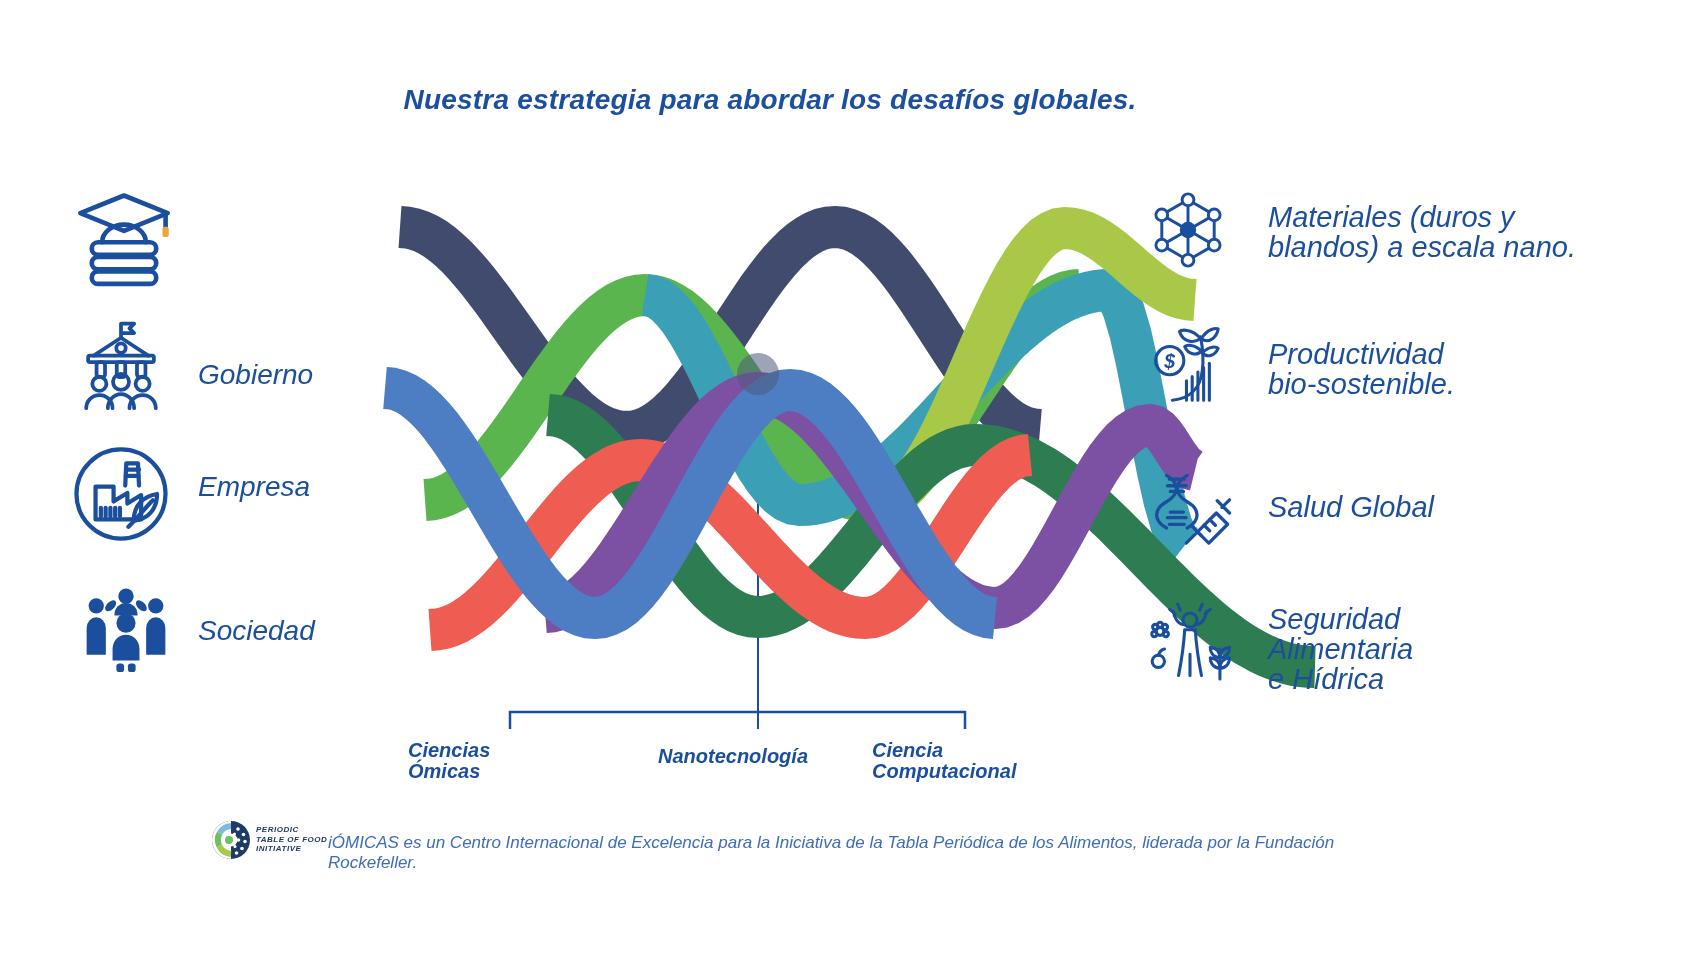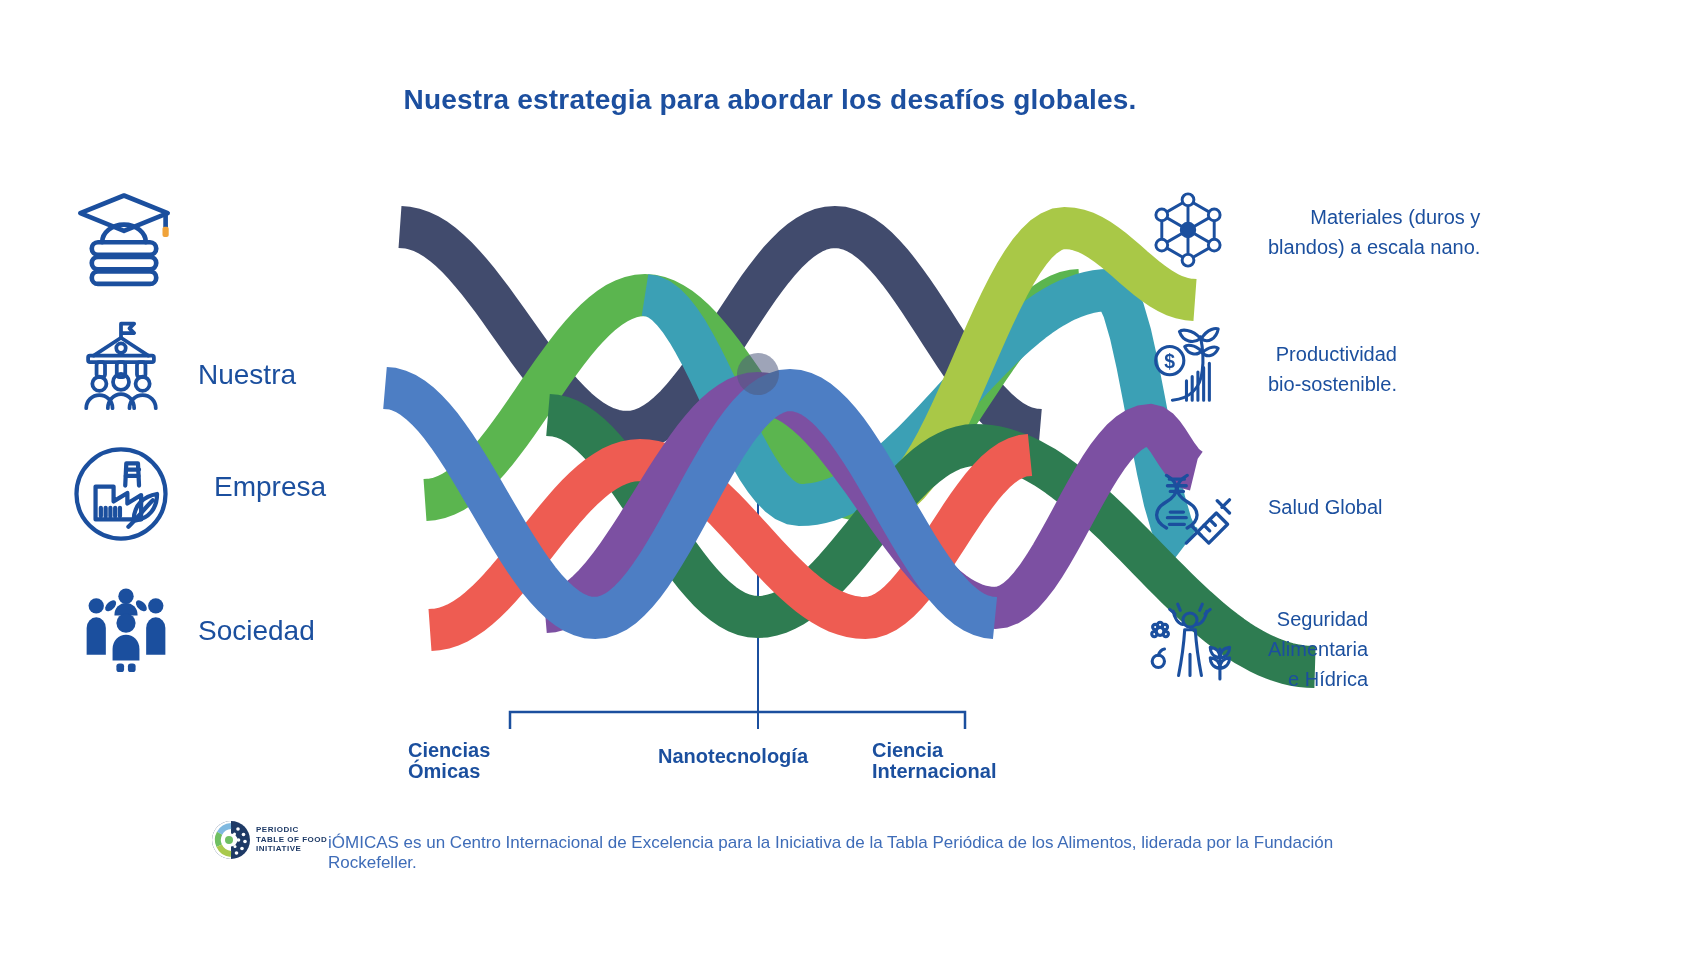--- a/index.html
+++ b/index.html
@@ -1,29 +1,30 @@
 <!DOCTYPE html>
 <html><head>
 <meta charset="utf-8">
 <style>
   html,body{margin:0;padding:0;background:#ffffff;}
   .canvas{
     position:relative;width:1698px;height:963px;background:#fff;overflow:hidden;
     font-family:"Liberation Sans",sans-serif;
+    font-style:italic;
     --accent:#1B4F9E; --tassel:#F0A33A;
   }
   .abs{position:absolute;}
   .title{
     left:280px;top:84px;width:980px;text-align:center;
     font-size:28px;font-weight:bold;color:#1C4F9F;letter-spacing:.2px;
   }
   .icon{color:var(--accent);display:block;}
   .icon svg{display:block;width:100%;height:100%;}
   .stake-label{color:var(--accent);font-size:28px;line-height:35px;}
-  .out-label{color:var(--accent);font-size:20px;line-height:30px;text-align:right;}
+  .out-label{color:var(--accent);font-size:29px;line-height:30px;}
   .axis-label{color:var(--accent);font-size:20px;line-height:21px;font-weight:bold;width:200px;}
   #ribbon-svg{left:0;top:0;}
   .logo-text{color:#1E3A66;font-size:8px;font-weight:bold;line-height:9.5px;letter-spacing:.5px;}
   .footer-text{color:#3E6CB8;font-size:17px;}
 </style>
 </head>
 <body>
 
 <div class="canvas" style="--accent: #1B4F9E; --tassel: #F0A33A;">
 
@@ -56,37 +57,37 @@
         <circle cx="27" cy="70" r="7.5"></circle>
         <circle cx="50" cy="68" r="8.5"></circle>
         <circle cx="73" cy="70" r="7.5"></circle>
         <path d="M13,96 a14,14 0 0 1 28,0"></path>
         <path d="M36,96 a14,15 0 0 1 28,0"></path>
         <path d="M59,96 a14,14 0 0 1 28,0"></path>
       </g>
     </svg>
   </div>
   <div class="abs stake-label" style="left:198px;top:357px;">
-    <div>Nuestra</div>
+    <div>Gobierno</div>
   </div>
 
   <div class="abs icon" style="left:68px;top:441px;width:106px;height:106px;">
     <svg viewBox="0 0 100 100">
       <g fill="none" stroke="currentColor" stroke-width="4" stroke-linejoin="round" stroke-linecap="round">
         <circle cx="50" cy="50" r="42"></circle>
         <path d="M54,42 l1,-21 h11 l1,21"></path>
         <path d="M55,27 h12 M54.5,33 h12"></path>
         <path d="M26,43 V74 H69 V51 L56,59 V49 L43,57 V43 Z"></path>
         <path d="M31,63 v8 M35.5,63 v8 M40,63 v8 M44.5,63 v8 M49,63 v8"></path>
         <path d="M62,75 C62,60 72,52 84,50 C84,64 76,73 64,75 Z"></path>
         <path d="M57,81 C65,73 72,64 80,56"></path>
       </g>
     </svg>
   </div>
-  <div class="abs stake-label" style="left:198px;top:469px;margin-left:16px;">
+  <div class="abs stake-label" style="left:198px;top:469px;">
     <div>Empresa</div>
   </div>
 
   <div class="abs icon" style="left:78px;top:576px;width:96px;height:100px;">
     <svg viewBox="0 0 100 100">
       <g fill="currentColor" stroke="none">
         <circle cx="50" cy="19" r="8"></circle>
         <path d="M38,38 a12,12 0 0 1 24,0 v1 h-24 Z"></path>
         <circle cx="50" cy="47" r="10"></circle>
         <path d="M36,86 V74 a14,15 0 0 1 28,0 V86 Z"></path>
@@ -121,21 +122,21 @@
 
   <div class="abs axis-label" style="left:408px;top:740px;">
     <div>Ciencias</div>
     <div>Ómicas</div>
   </div>
   <div class="abs axis-label" style="left:658px;top:746px;">
     <div>Nanotecnología</div>
   </div>
   <div class="abs axis-label" style="left:872px;top:740px;">
     <div>Ciencia</div>
-    <div>Internacional</div>
+    <div>Computacional</div>
   </div>
 
   <div class="abs icon" style="left:1146px;top:188px;width:84px;height:84px;">
     <svg viewBox="0 0 100 100">
       <g fill="none" stroke="currentColor" stroke-width="3.5" stroke-linejoin="round">
         <path d="M50,14 L81.2,32 L81.2,68 L50,86 L18.8,68 L18.8,32 Z"></path>
         <path d="M50,50 L50,14 M50,50 L81.2,32 M50,50 L81.2,68 M50,50 L50,86 M50,50 L18.8,68 M50,50 L18.8,32"></path>
         <circle cx="50" cy="14" r="7" fill="#fff"></circle>
         <circle cx="81.2" cy="32" r="7" fill="#fff"></circle>
         <circle cx="81.2" cy="68" r="7" fill="#fff"></circle>

